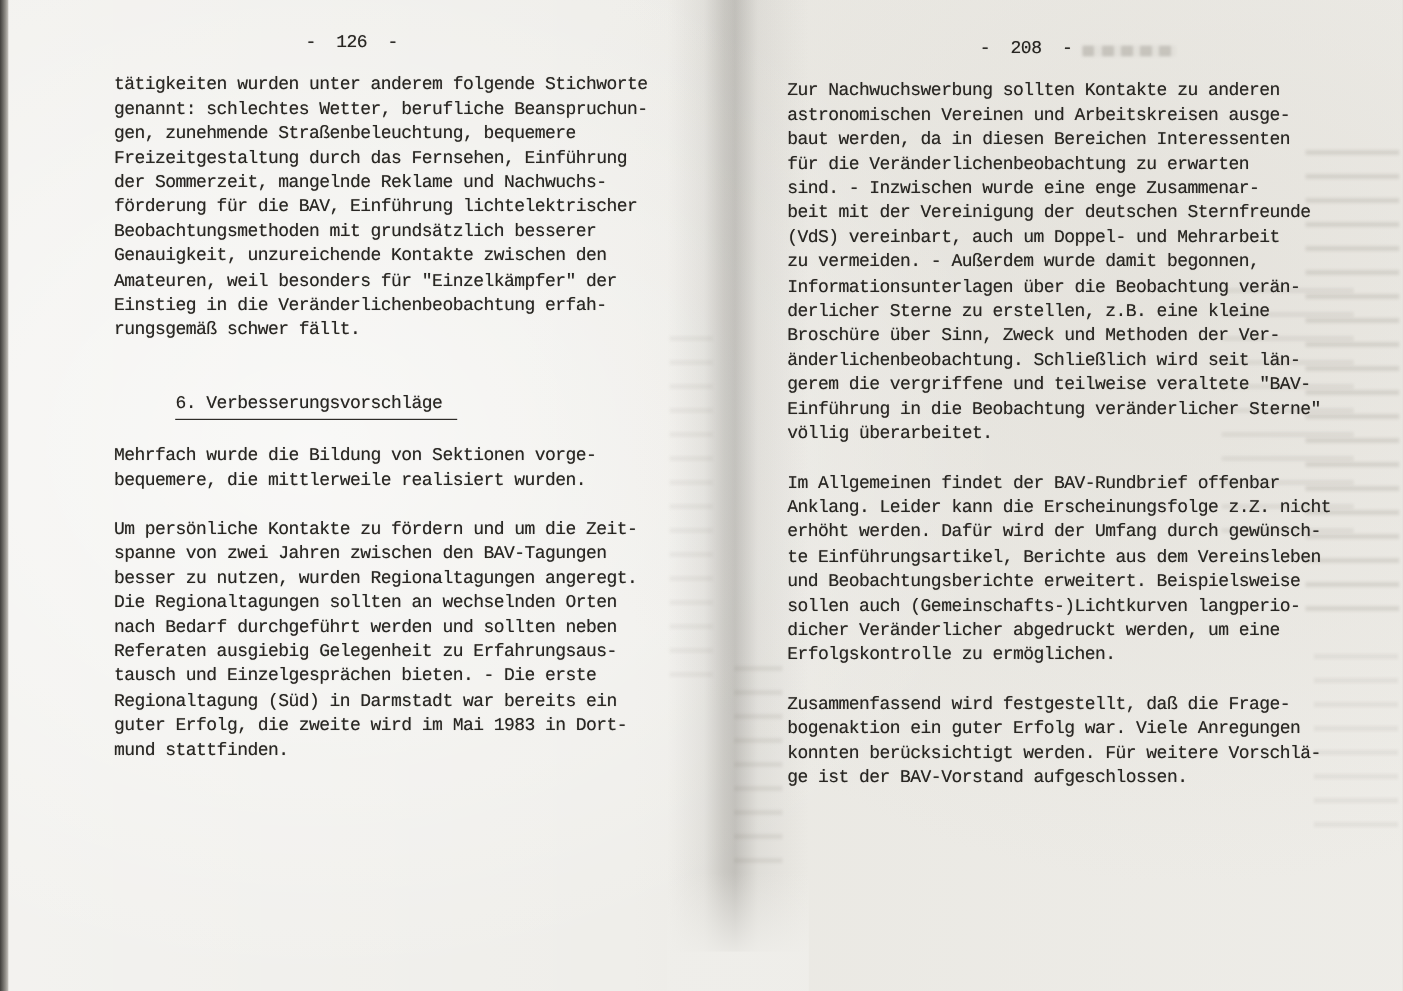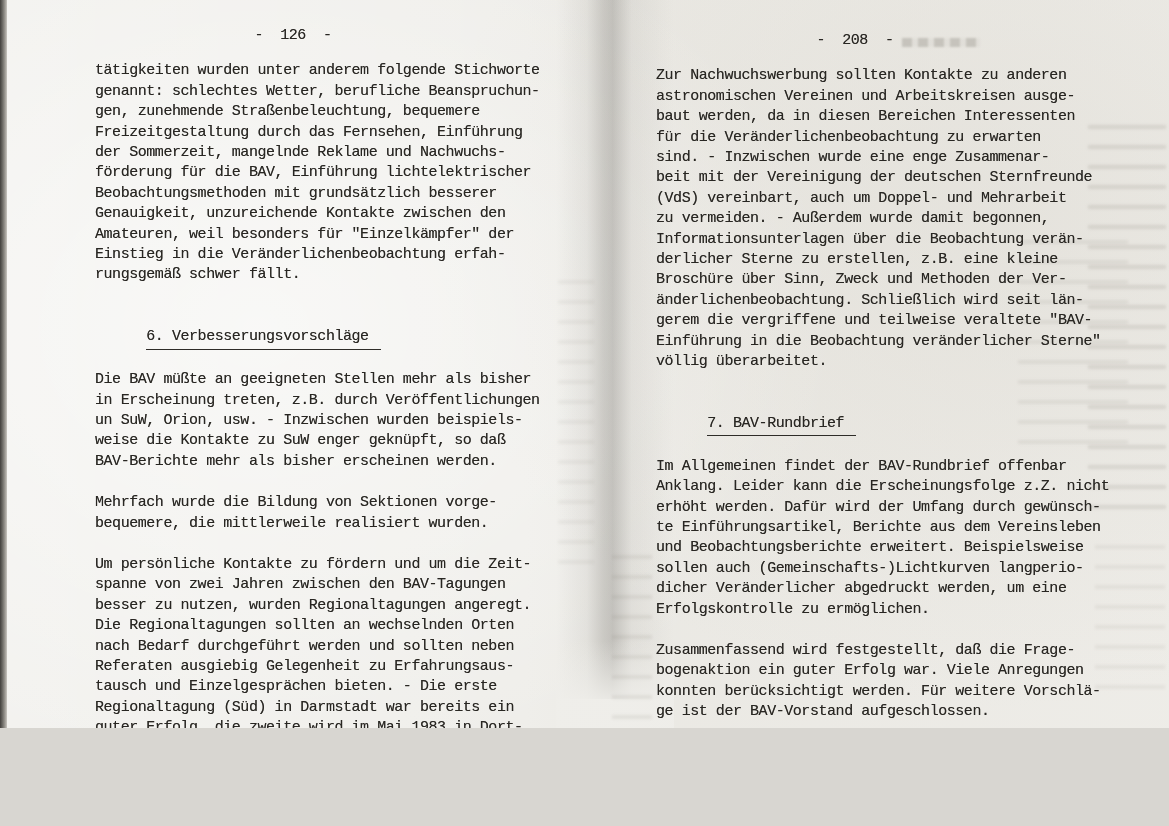--- a/index.html
+++ b/index.html
@@ -1,19 +1,19 @@
 <!DOCTYPE html>
 <html><head>
 <meta charset="utf-8">
 <style>
   html, body { margin: 0; padding: 0; background: #d8d6d1; }
   .scan {
     position: relative;
     width: 1169px;
-    height: 728px;
+    height: 826px;
     background: #efeeea;
     overflow: hidden;
     font-family: "Liberation Mono", "DejaVu Sans Mono", monospace;
   }
   
   .paper-tone {
     position: absolute; inset: 0;
     background:
       radial-gradient(900px 700px at 22% 45%, rgba(255,255,255,0.55), rgba(255,255,255,0) 65%),
       radial-gradient(800px 700px at 85% 30%, rgba(214,210,201,0.35), rgba(214,210,201,0) 70%),
@@ -98,25 +98,20 @@
 der Sommerzeit, mangelnde Reklame und Nachwuchs-
 förderung für die BAV, Einführung lichtelektrischer
 Beobachtungsmethoden mit grundsätzlich besserer
 Genauigkeit, unzureichende Kontakte zwischen den
 Amateuren, weil besonders für "Einzelkämpfer" der
 Einstieg in die Veränderlichenbeobachtung erfah-
 rungsgemäß schwer fällt.</p>
     <p class="heading">
       <span>6. Verbesserungsvorschläge</span>
     </p>
-    <p class="para">Die BAV müßte an geeigneten Stellen mehr als bisher
-in Erscheinung treten, z.B. durch Veröffentlichungen
-un SuW, Orion, usw. - Inzwischen wurden beispiels-
-weise die Kontakte zu SuW enger geknüpft, so daß
-BAV-Berichte mehr als bisher erscheinen werden.</p>
     <p class="para">Mehrfach wurde die Bildung von Sektionen vorge-
 bequemere, die mittlerweile realisiert wurden.</p>
     <p class="para">Um persönliche Kontakte zu fördern und um die Zeit-
 spanne von zwei Jahren zwischen den BAV-Tagungen
 besser zu nutzen, wurden Regionaltagungen angeregt.
 Die Regionaltagungen sollten an wechselnden Orten
 nach Bedarf durchgeführt werden und sollten neben
 Referaten ausgiebig Gelegenheit zu Erfahrungsaus-
 tausch und Einzelgesprächen bieten. - Die erste
 Regionaltagung (Süd) in Darmstadt war bereits ein
@@ -134,23 +129,20 @@
 beit mit der Vereinigung der deutschen Sternfreunde
 (VdS) vereinbart, auch um Doppel- und Mehrarbeit
 zu vermeiden. - Außerdem wurde damit begonnen,
 Informationsunterlagen über die Beobachtung verän-
 derlicher Sterne zu erstellen, z.B. eine kleine
 Broschüre über Sinn, Zweck und Methoden der Ver-
 änderlichenbeobachtung. Schließlich wird seit län-
 gerem die vergriffene und teilweise veraltete "BAV-
 Einführung in die Beobachtung veränderlicher Sterne"
 völlig überarbeitet.</p>
-    <p class="heading">
-      <span>7. BAV-Rundbrief</span>
-    </p>
     <p class="para">Im Allgemeinen findet der BAV-Rundbrief offenbar
 Anklang. Leider kann die Erscheinungsfolge z.Z. nicht
 erhöht werden. Dafür wird der Umfang durch gewünsch-
 te Einführungsartikel, Berichte aus dem Vereinsleben
 und Beobachtungsberichte erweitert. Beispielsweise
 sollen auch (Gemeinschafts-)Lichtkurven langperio-
 dicher Veränderlicher abgedruckt werden, um eine
 Erfolgskontrolle zu ermöglichen.</p>
     <p class="para">Zusammenfassend wird festgestellt, daß die Frage-
 bogenaktion ein guter Erfolg war. Viele Anregungen

